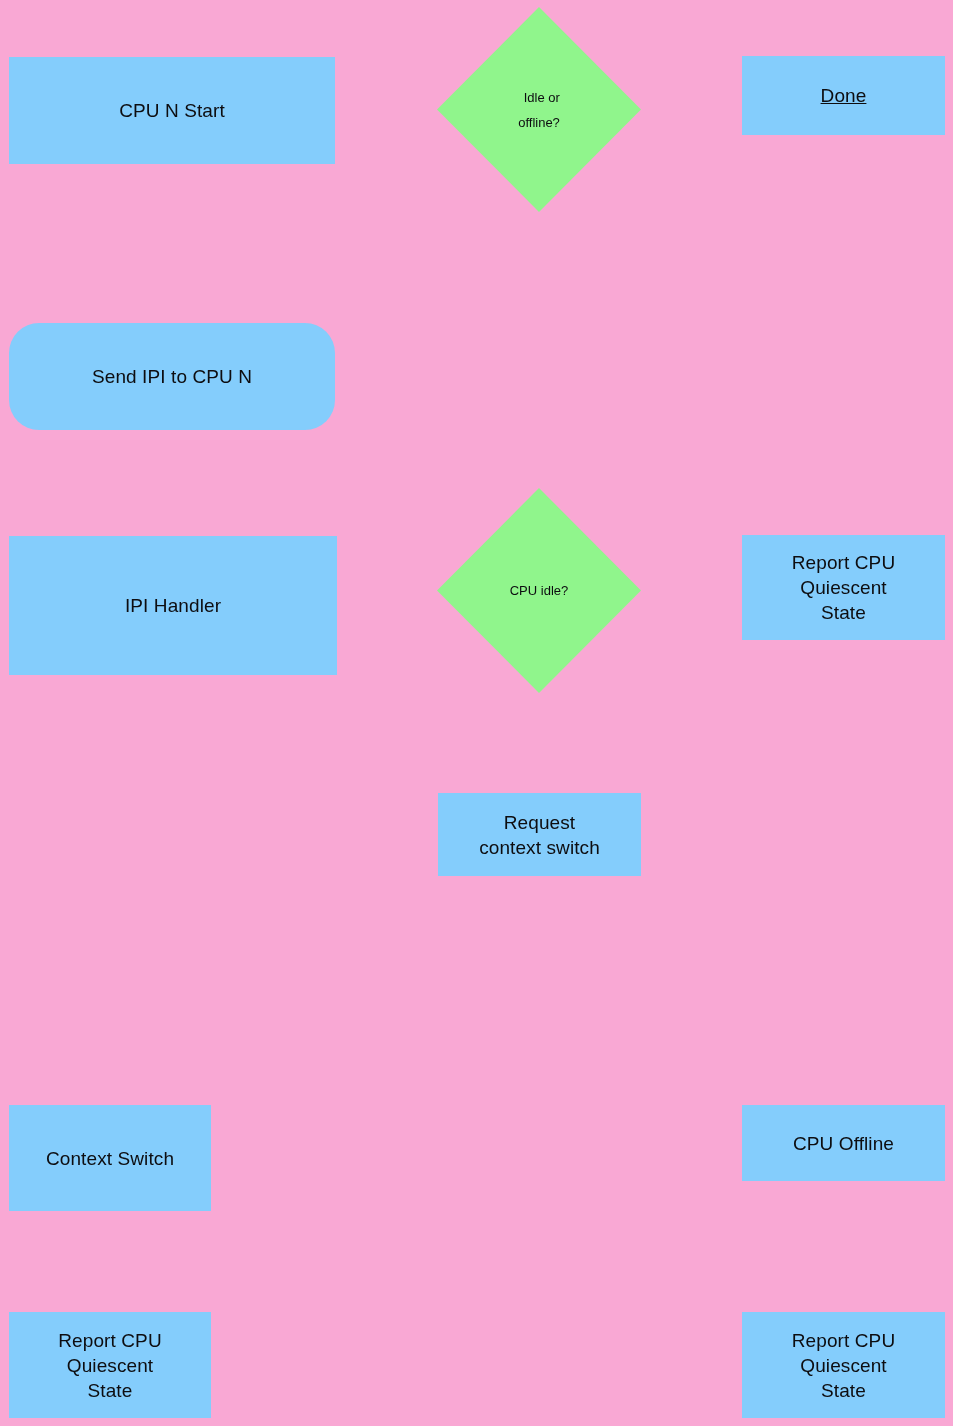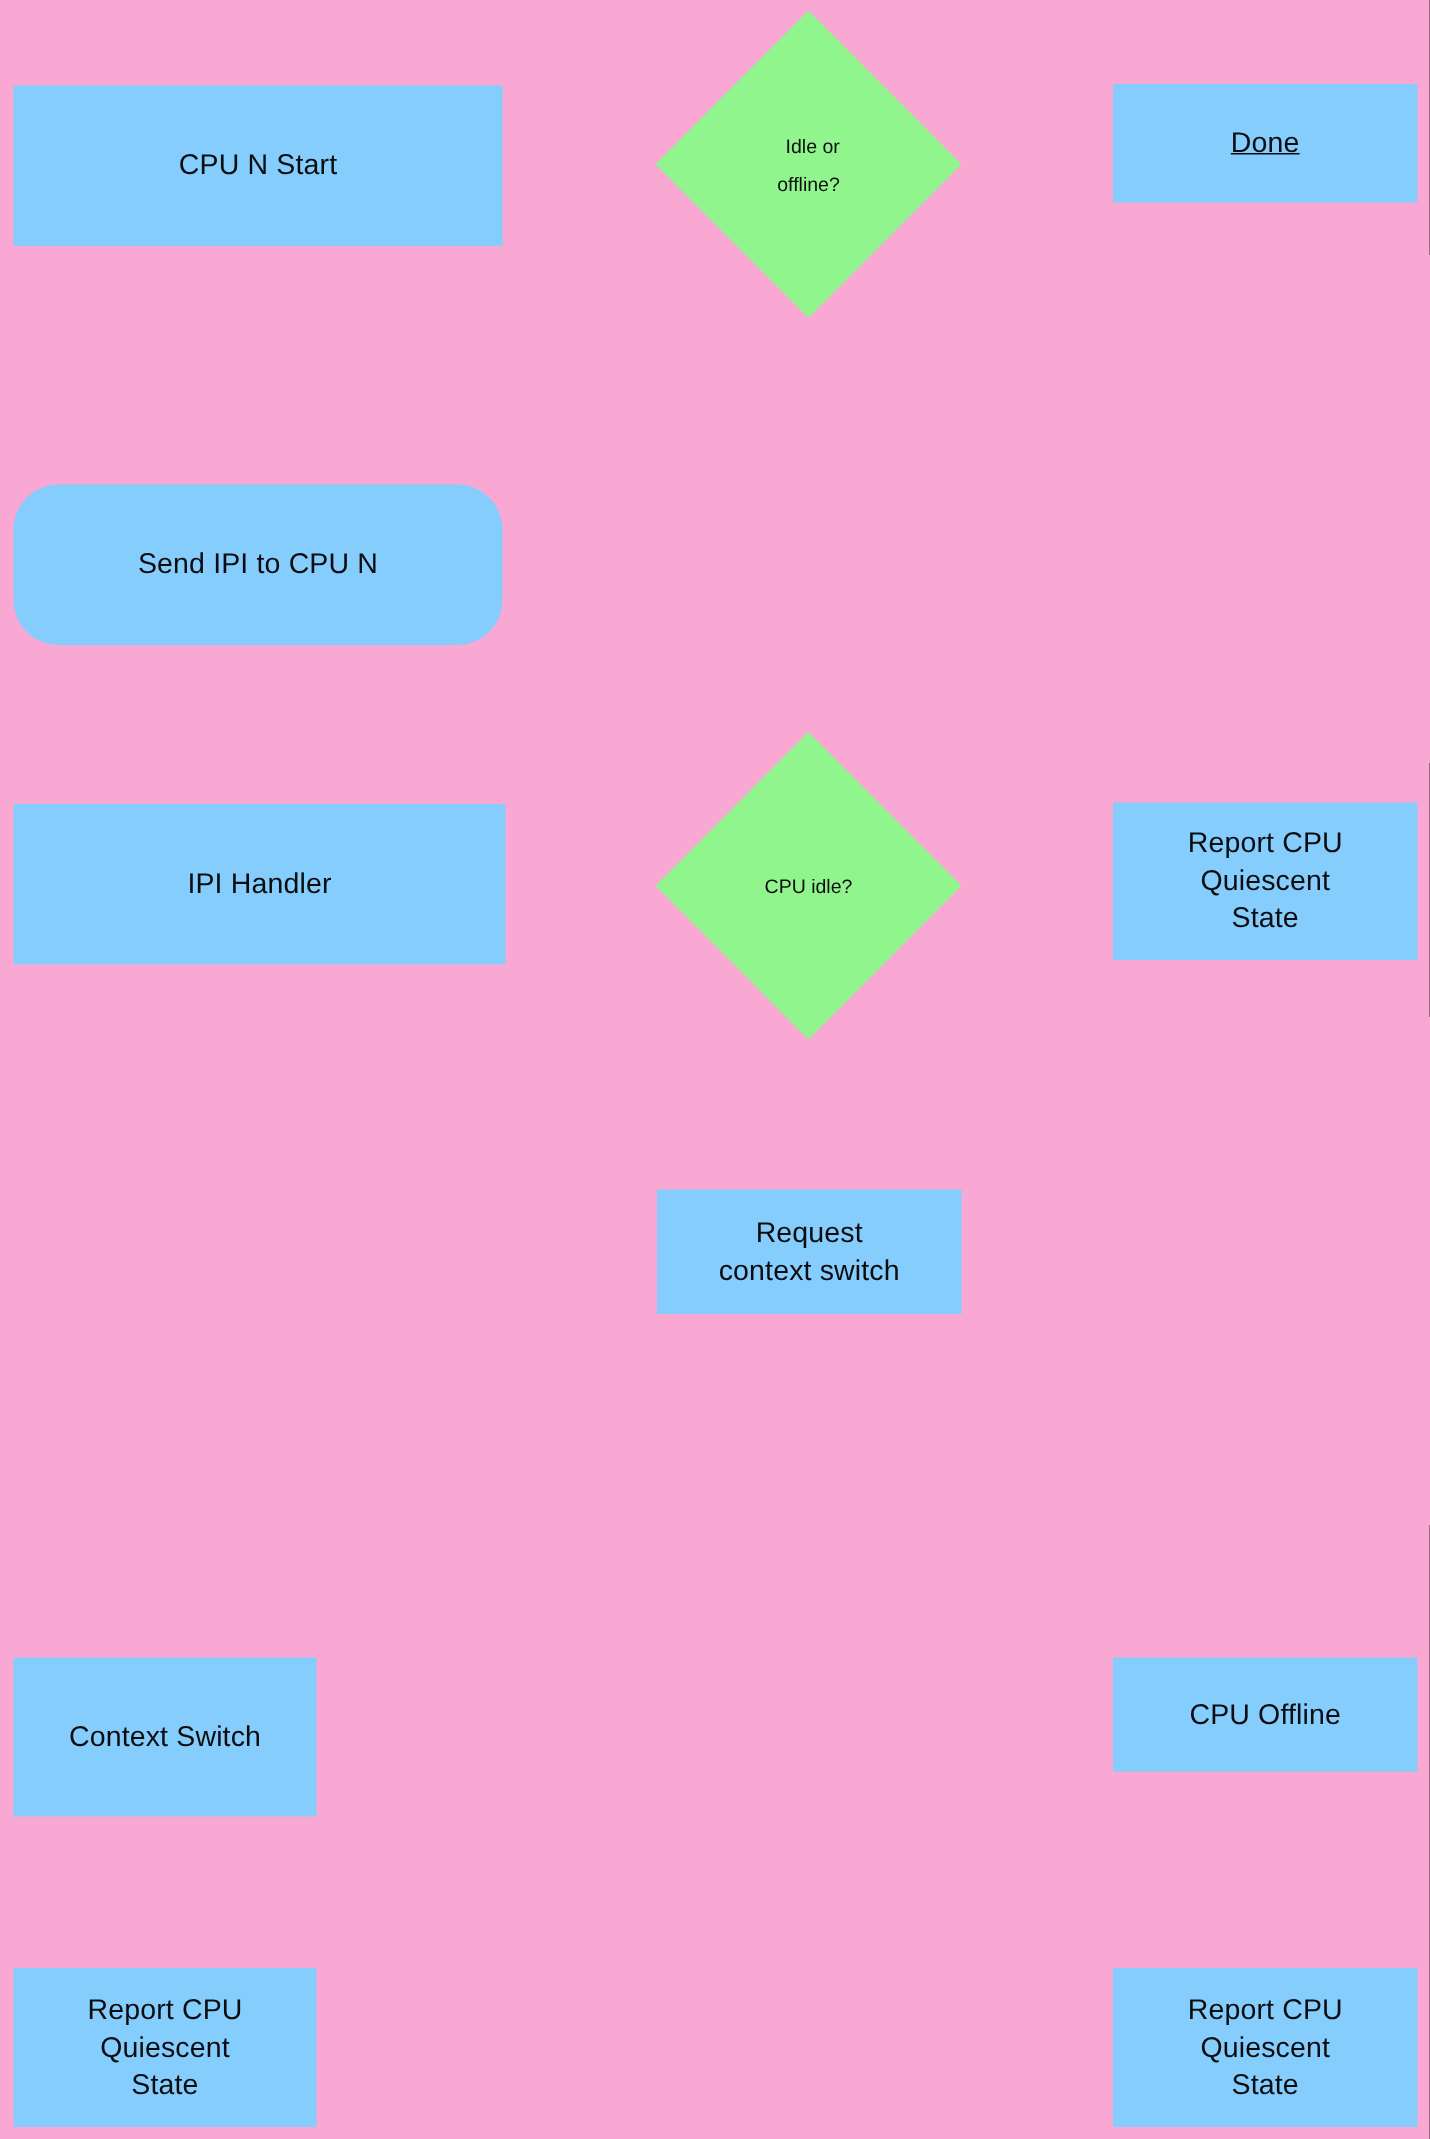--- a/index.html
+++ b/index.html
@@ -62,21 +62,21 @@
 
 <div id="canvas" style="background: #f9a8d4; padding-left: 28px;">
     <div class="node process" style="left: 9px; top: 57px; width: 326px; height: 107px; background: rgb(132, 205, 252); color: rgb(13, 13, 16);">CPU N Start</div>
     <div class="decision-wrap" style="left: 437px; top: 7px; width: 204px; height: 205px;">
       <div class="decision-shape" style="background: rgb(144, 245, 140);"></div>
       <div class="decision-label" style="color: rgb(13, 13, 16);">Idle or
 offline?</div>
     </div>
     <div class="node process" style="left: 742px; top: 56px; width: 203px; height: 79px; background: rgb(132, 205, 252); color: rgb(13, 13, 16); text-decoration: underline;">Done</div>
     <div class="node process" style="left: 9px; top: 323px; width: 326px; height: 107px; background: rgb(132, 205, 252); color: rgb(13, 13, 16); border-radius: 30px;">Send IPI to CPU N</div>
-    <div class="node process" style="left: 9px; top: 536px; width: 328px; height: 107px; background: rgb(132, 205, 252); color: rgb(13, 13, 16);">IPI Handler</div>
+    <div class="node process" style="left: 9px; top: 536px; width: 328px; height: 139px; background: rgb(132, 205, 252); color: rgb(13, 13, 16);">IPI Handler</div>
     <div class="decision-wrap" style="left: 437px; top: 488px; width: 204px; height: 205px;">
       <div class="decision-shape" style="background: rgb(144, 245, 140);"></div>
       <div class="decision-label" style="color: rgb(13, 13, 16);">CPU idle?</div>
     </div>
     <div class="node process" style="left: 742px; top: 535px; width: 203px; height: 105px; background: rgb(132, 205, 252); color: rgb(13, 13, 16);">Report CPU
 Quiescent
 State</div>
     <div class="node process" style="left: 438px; top: 793px; width: 203px; height: 83px; background: rgb(132, 205, 252); color: rgb(13, 13, 16);">Request
 context switch</div>
     <div class="node process" style="left: 9px; top: 1105px; width: 202px; height: 106px; background: rgb(132, 205, 252); color: rgb(13, 13, 16);">Context Switch</div>

